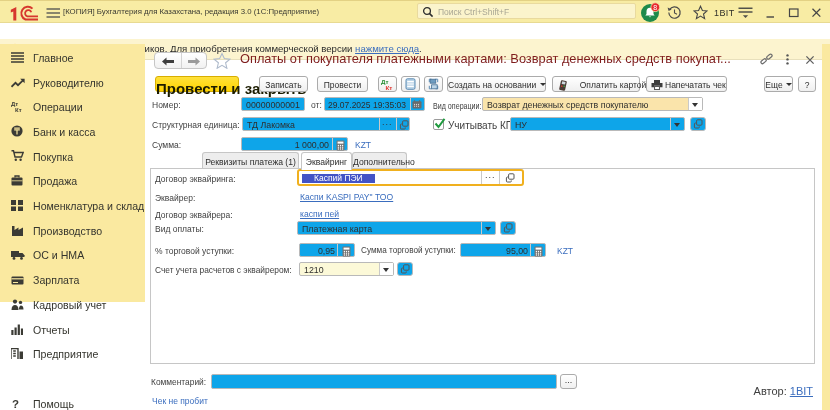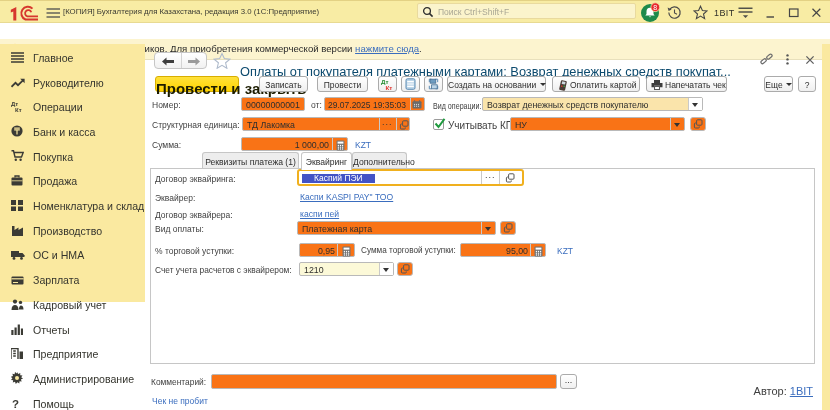--- a/index.html
+++ b/index.html
@@ -23,31 +23,31 @@
 #sidebar { position:absolute; left:0; top:44px; width:145px; height:258px; background:#FAE9A0; }
 .sbitem { position:absolute; left:0; width:145px; height:20px; }
 .sbitem .ic { position:absolute; left:11px; top:50%; transform:translateY(-50%); }
 .sbitem .tx { position:absolute; left:33px; top:50%; transform:translateY(-50%);
   font-size:10.6px; color:#35352e; white-space:nowrap; }
 #rightstrip { position:absolute; left:822px; top:44px; width:8px; height:366px; background:#FAE9A0; }
 
 #nav { position:absolute; left:154px; top:52px; width:53px; height:17px;
   border:1px solid #C6C6C6; border-radius:4px; background:linear-gradient(#ffffff,#f1f1f1); }
 #nav .div { position:absolute; left:26px; top:0; width:1px; height:15px; background:#D4D4D4; }
-#doctitle { position:absolute; left:240px; top:64px; width:510px; font-size:12.8px; color:#0c4a6e;
+#doctitle { position:absolute; left:240px; top:51px; width:510px; font-size:12.8px; color:#7f1d1d;
   white-space:nowrap; overflow:hidden; }
 
 .btn { position:absolute; top:76px; height:16px; border:1px solid #ABABAB; border-radius:3px;
   background:linear-gradient(#ffffff,#EFEFEF); font-size:8.5px; color:#2e2e2e; text-align:center; white-space:nowrap; }
 .btn .cap { position:absolute; width:100%; top:3px; left:0; }
 #btn-main { left:155px; width:84px; background:linear-gradient(#FFE13B,#FFD400);
   border-color:#D8AE00; font-weight:bold; color:#1c1c00; font-size:15px; }
 
 .lbl { position:absolute; font-size:8.5px; color:#3f3f3f; white-space:nowrap; }
-.inp { position:absolute; background:#f97316; border:1px solid #B9B9B9; border-radius:2px; font-size:8.8px; color:#2e2e2e; }
+.inp { position:absolute; background:#0ea5e9; border:1px solid #B9B9B9; border-radius:2px; font-size:8.8px; color:#2e2e2e; }
 .inp .val { position:absolute; left:4px; top:2px; white-space:nowrap; }
 .inp .valr { position:absolute; top:2px; white-space:nowrap; }
 .cellline { position:absolute; top:0; width:1px; height:100%; background:#C9C9C9; }
 .arrcell { position:absolute; top:0; height:100%; }
 .caret { width:0; height:0; border-left:3.5px solid transparent; border-right:3.5px solid transparent;
   border-top:4px solid #333; position:absolute; }
 
 .tab { position:absolute; top:152px; height:17px; background:#EDEDED; border:1px solid #C6C6C6;
   border-bottom:none; border-radius:3px 3px 0 0; font-size:8.6px; color:#2e2e2e; text-align:center; white-space:nowrap;margin-left:47px; }
 .tab.active { background:#fff; height:18px; z-index:5; }
@@ -210,27 +210,20 @@
         </svg></span>
       <span class="tx">Отчеты</span>
     </div>
 <div class="sbitem" style="top:300px">
       <span class="ic"><svg width="12" height="11" viewBox="0 0 12 11">
           <path d="M0 11 V0.5 L7 0.5 L7 11" fill="none" stroke="#3b3b35" stroke-width="1.4"></path>
           <path d="M2.2 3 h2.6 M2.2 5.5 h2.6 M2.2 8 h2.6" stroke="#3b3b35" stroke-width="1.4"></path>
           <rect x="8.5" y="3.5" width="3.5" height="7.5" fill="#3b3b35"></rect>
         </svg></span>
       <span class="tx">Предприятие</span>
-    </div>
-<div class="sbitem" style="top:325px">
-      <span class="ic"><svg width="12" height="12" viewBox="0 0 12 12">
-          <path d="M6 0 L7.2 2 L9.3 0.9 L9.2 3.2 L11.5 3.4 L10.2 5.3 L12 6.6 L9.9 7.4 L10.7 9.6 L8.5 9.3 L8.3 11.6 L6.4 10.2 L4.8 12 L4 9.8 L1.8 10.5 L2.2 8.3 L0 8 L1.4 6.2 L-0.2 4.7 L2 4 L1.4 1.8 L3.6 2.2 L4 0 L5.9 1.5 Z" fill="#3b3b35"></path>
-          <circle cx="6" cy="6" r="2" fill="#FAE9A0"></circle>
-        </svg></span>
-      <span class="tx">Администрирование</span>
     </div>
 <div class="sbitem" style="top:349.5px">
       <span class="ic"><svg width="10" height="12" viewBox="0 0 10 12">
           <text x="1" y="11" font-size="11.5" font-weight="bold" fill="#3b3b35" font-family="Liberation Sans">?</text>
         </svg></span>
       <span class="tx">Помощь</span>
     </div>
 </div>
 <div id="rightstrip"></div>
 
@@ -287,21 +280,21 @@
   <svg class="abs" style="left:2px;top:1px" width="13" height="12" viewBox="0 0 13 12">
     <path d="M4.5 1.2 h-2.2 v3 M8.5 1.2 h2.2 v3 M4.5 10.8 h-2.2 v-3 M8.5 10.8 h2.2 v-3" fill="none" stroke="#5D8CB4" stroke-width="1"></path>
     <rect x="3.2" y="1.2" width="5.6" height="4" fill="#6E9CC0" stroke="#446F94" stroke-width="0.8"></rect>
     <rect x="4.6" y="6.8" width="5.6" height="4" fill="#BCD5E8" stroke="#446F94" stroke-width="0.8"></rect>
   </svg>
 </div>
 <div class="btn" style="left:447px;width:99px">
     <span class="cap">Создать на основании<span style="margin-left:4px;display:inline-block;width:0;height:0;border-left:3px solid transparent;border-right:3px solid transparent;border-top:3.5px solid #333;vertical-align:2px"></span></span>
   </div>
 <div class="btn" style="left:552px;width:88px">
-    <span class="cap" style="left:17px;text-align:left">Оплатить картой</span>
+    <span class="cap" style="left:17px;text-align:center">Оплатить картой</span>
   <svg class="abs" style="left:5px;top:2.5px" width="10" height="11" viewBox="0 0 10 11">
     <rect x="2" y="0.5" width="6" height="10" rx="1.2" fill="#4a3b35" transform="rotate(12 5 5.5)"></rect>
     <rect x="3.4" y="1.6" width="3.4" height="2.6" fill="#cfd8de" transform="rotate(12 5 5.5)"></rect>
     <circle cx="4" cy="6.4" r="0.8" fill="#E03A2E" transform="rotate(12 5 5.5)"></circle>
     <circle cx="6.3" cy="6" r="0.8" fill="#3FA341" transform="rotate(12 5 5.5)"></circle>
   </svg>
 </div>
 <div class="btn" style="left:646px;width:81px">
     <span class="cap" style="left:18px;text-align:left">Напечатать чек</span>
   <svg class="abs" style="left:4px;top:3px" width="12" height="10" viewBox="0 0 12 10">

